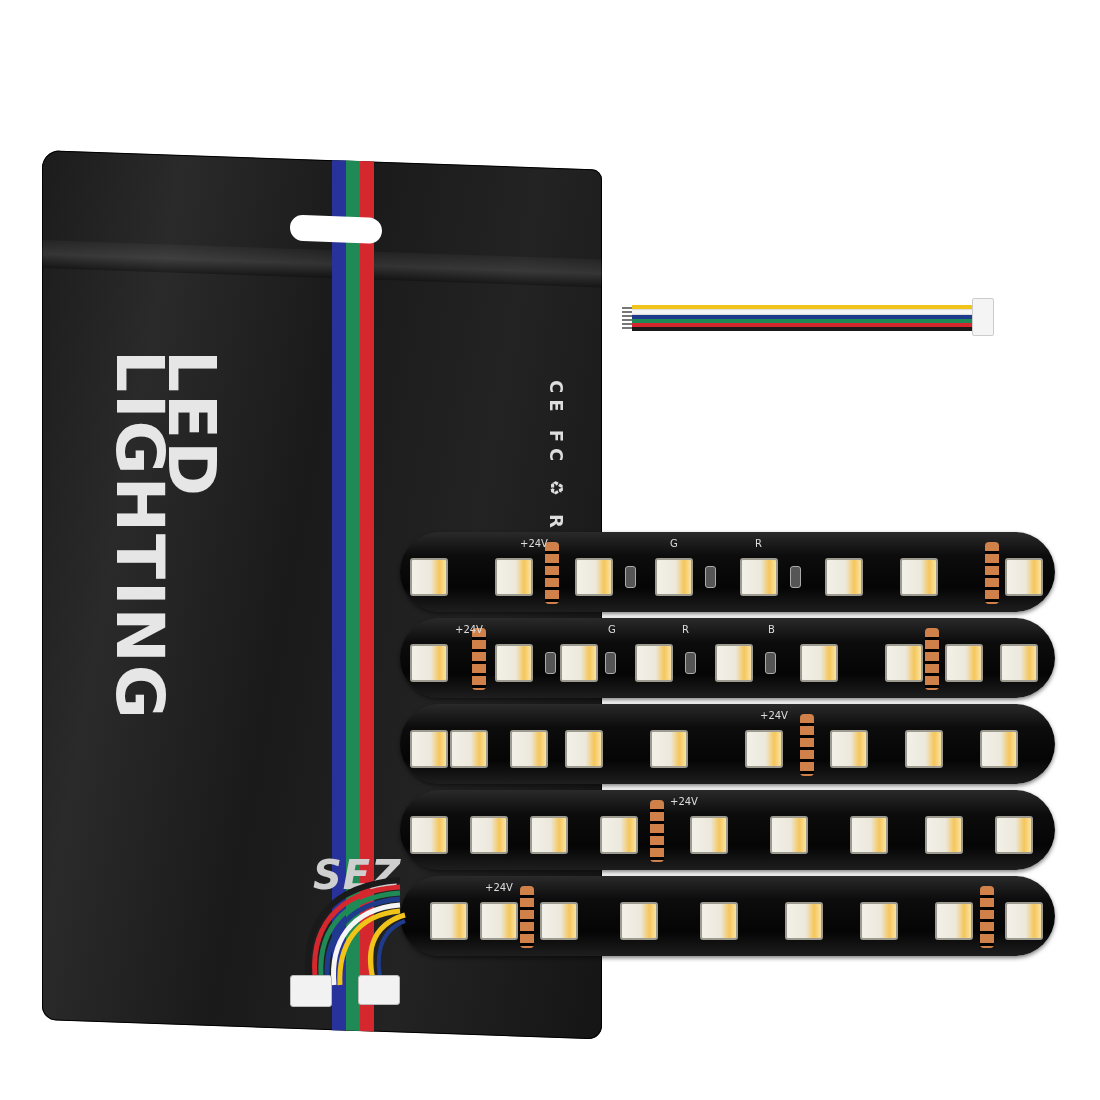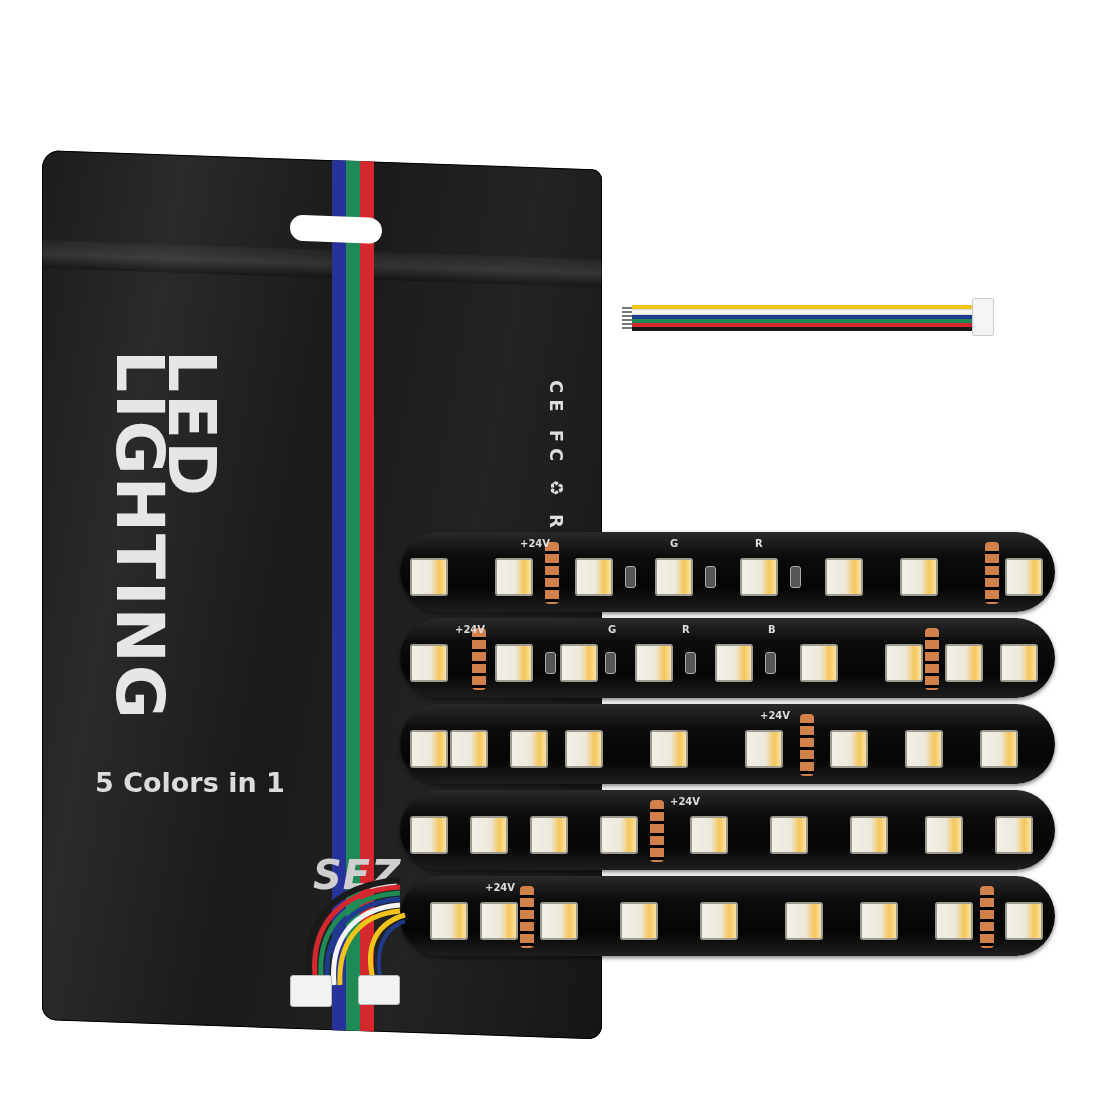--- a/index.html
+++ b/index.html
@@ -16,21 +16,21 @@
   .cert{position:absolute;left:567px;top:380px;color:#dedede;font-size:18px;font-weight:bold;transform:rotate(90deg);transform-origin:left top;white-space:nowrap;letter-spacing:6px;}
   .cable{position:absolute;left:632px;top:305px;width:340px;}
   .cable .wire{height:4px;width:100%;}
   .cable .pins{position:absolute;left:-10px;top:0;width:10px;}
   .cable .pins i{display:block;height:2px;margin:2px 0;background:#777;}
   .connector-small{position:absolute;left:972px;top:298px;width:20px;height:36px;background:#f4f4f4;border:1px solid #ccc;border-radius:2px;}
   .reel{position:absolute;left:400px;width:655px;height:80px;border-radius:40px;background:linear-gradient(180deg,#2a2a2a 0%,#0c0c0c 30%,#050505 70%,#1e1e1e 100%);box-shadow:0 2px 4px rgba(0,0,0,0.5);overflow:hidden;}
   .reel .led{position:absolute;top:26px;width:34px;height:34px;background:linear-gradient(90deg,#f2f0e8 0%,#ece8dc 55%,#f5c65a 80%,#fbe3a5 100%);border:2px solid #9d9a90;border-radius:3px;}
   .reel .pad{position:absolute;width:14px;height:62px;top:10px;background:repeating-linear-gradient(180deg,#d0814a 0 9px,#000 9px 12px);border-radius:4px;}
   .reel .res{position:absolute;top:34px;width:9px;height:20px;background:#555;border:1px solid #aaa;border-radius:3px;}
-  .reel .lbl{position:absolute;top:6px;color:#ddd;font-size:10px;font-family:"DejaVu Sans",sans-serif;font-weight:bold;}
+  .reel .lbl{position:absolute;top:6px;color:#ddd;font-size:10px;font-family:"DejaVu Sans",sans-serif;}
   .lead{position:absolute;left:290px;top:875px;width:120px;height:130px;}
   .plug{position:absolute;background:#f2f2f2;border:1px solid #bbb;border-radius:3px;}
 </style>
 </head>
 <body>
 
 <div class="bag">
   <div class="seal"></div>
   <div class="stripes">
     <span style="background:#27339a"></span>
@@ -41,21 +41,20 @@
 </div>
 
 <div class="title">
   <div class="word" style="left:170px;top:150px;">LED</div>
   <div class="word" style="left:118px;top:150px;">LIGHTING</div>
 </div>
 
 <div class="cert">CE FC ♻ R</div>
 
 <div class="specs">
-  <div>5 Colors in 1</div>
 </div>
 <div class="brand">SEZ</div>
 
 <div class="cable">
   <div class="wire" style="background:#f0c419"></div>
   <div class="wire" style="background:#f5f5f5;border-top:1px solid #ddd;border-bottom:1px solid #ddd;"></div>
   <div class="wire" style="background:#1e3b8c"></div>
   <div class="wire" style="background:#1f8a55"></div>
   <div class="wire" style="background:#d5282e"></div>
   <div class="wire" style="background:#1a1a1a"></div>

